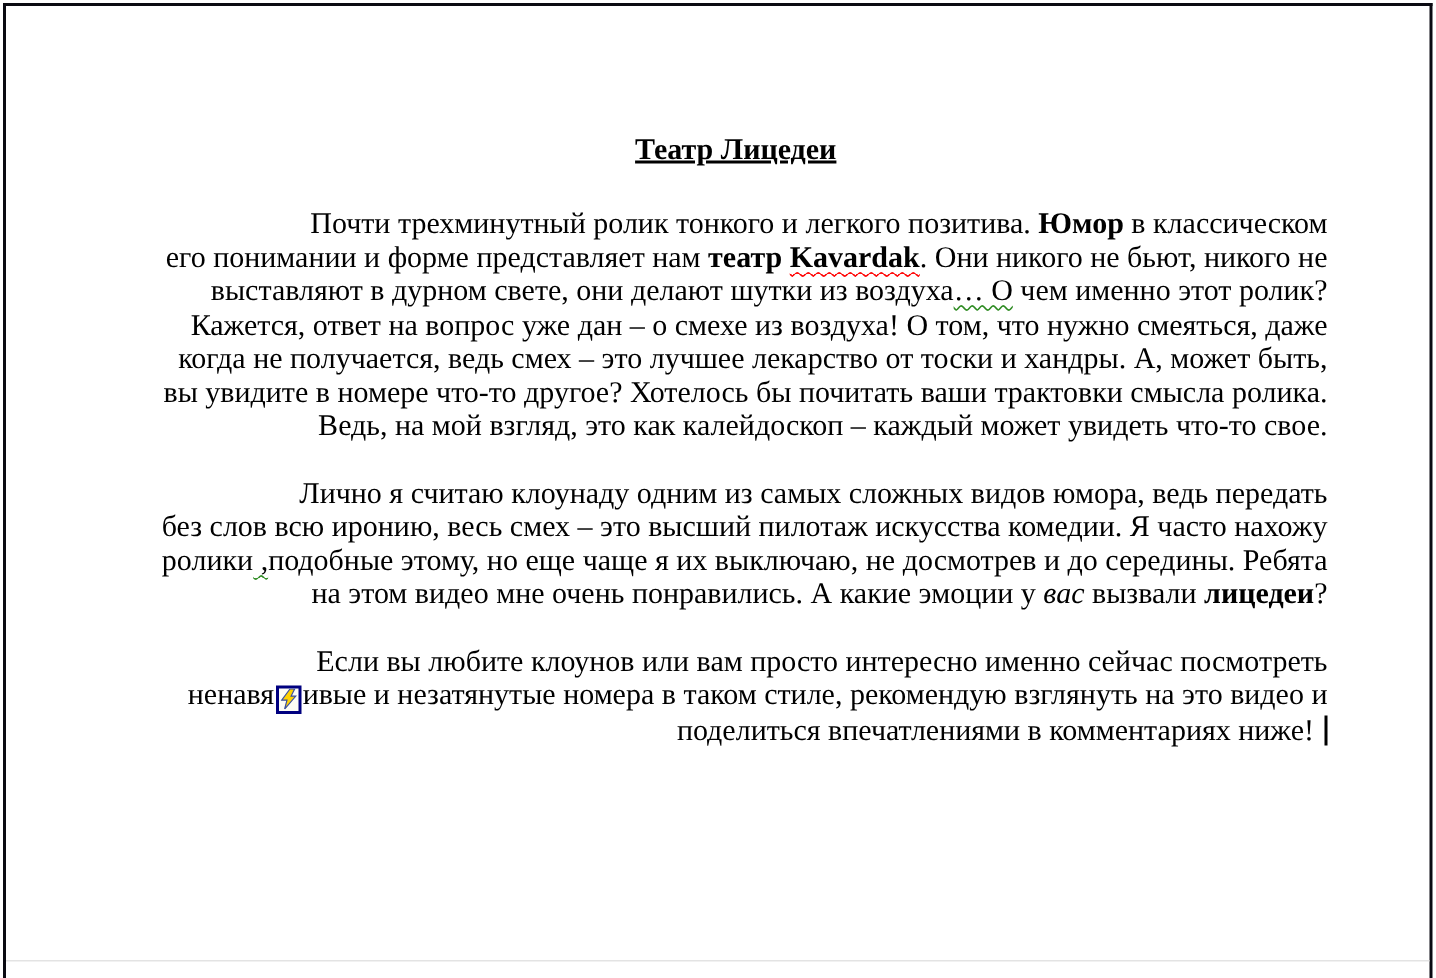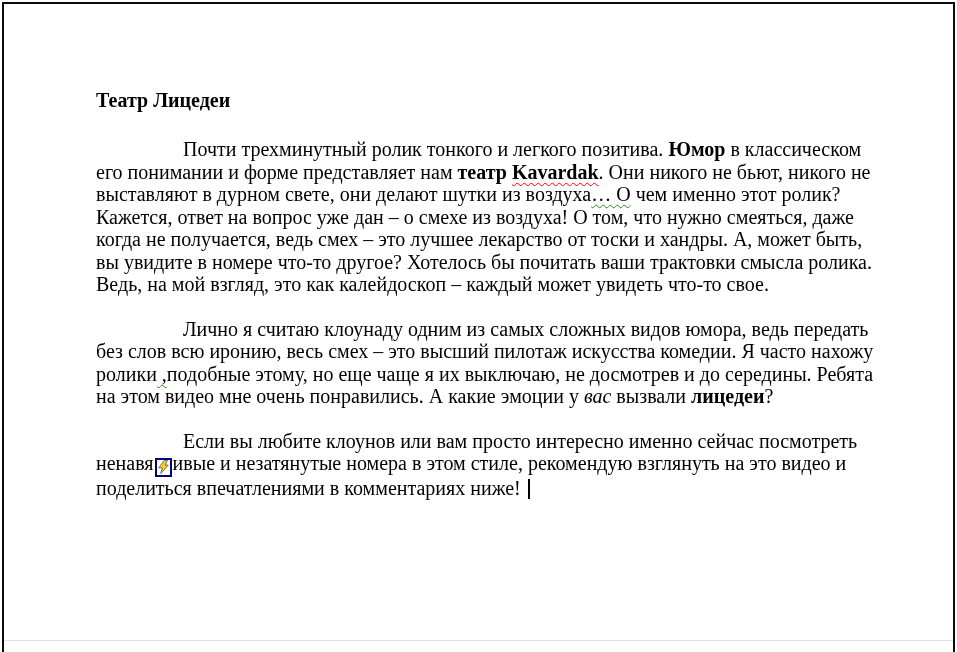--- a/index.html
+++ b/index.html
@@ -15,25 +15,25 @@
   }
   .page-bottom-line{
     position:absolute;left:4px;right:4px;top:640px;height:1px;
     background:#e3e3e3;
   }
   .doc{
     position:absolute;left:96px;top:88px;width:789px;
     font-size:20px;line-height:22.5px;
   }
   .title{
-    font-size:20px;font-weight:bold;
-    margin:0 0 26px 0;line-height:24px;
+    font-size:20px;font-weight:bold;text-decoration:underline;
+    text-align:center;margin:0 0 26px 0;line-height:24px;
   }
   .para{
-    margin:0 0 22px 0;text-indent:87px;text-align:left;
+    margin:0 0 22px 0;text-indent:87px;text-align:right;
   }
   .b{font-weight:bold;}
   .i{font-style:italic;margin-top:24px;}
   .spell{
     text-decoration-line:underline;text-decoration-style:wavy;
     text-decoration-color:var(--spell,#ff0000);
     text-decoration-thickness:1px;text-underline-offset:3px;
     text-decoration-skip-ink:none;
   }
   .grammar{
@@ -60,15 +60,15 @@
 
 <div class="doc">
   <h1 class="title">Театр Лицедеи</h1>
   <div>
       <p class="para"><span>Почти трехминутный ролик тонкого и легкого позитива. </span><span class="b">Юмор</span><span> в классическом его понимании и форме представляет нам </span><span class="b">театр </span><span class="b spell">Kavardak</span><span>. Они никого не бьют, никого не выставляют в дурном свете, они делают шутки из воздуха</span><span class="grammar">… О</span><span> чем именно этот ролик? Кажется, ответ на вопрос уже дан – о смехе из воздуха! О том, что нужно смеяться, даже когда не получается, ведь смех – это лучшее лекарство от тоски и хандры. А, может быть, вы увидите в номере что-то другое? Хотелось бы почитать ваши трактовки смысла ролика. Ведь, на мой взгляд, это как калейдоскоп – каждый может увидеть что-то свое.</span></p>
       <p class="para"><span>Лично я считаю клоунаду одним из самых сложных видов юмора, ведь передать без слов всю иронию, весь смех – это высший пилотаж искусства комедии. Я часто нахожу ролики</span><span class="grammar"> ,</span><span>подобные этому, но еще чаще я их выключаю, не досмотрев и до середины. Ребята на этом видео мне очень понравились. А какие эмоции у </span><span class="i">вас</span><span> вызвали </span><span class="b">лицедеи</span><span>?</span></p>
       <p class="para"><span>Если вы любите клоунов или вам просто интересно именно сейчас посмотреть ненавя</span><span class="obj">
           <svg viewBox="0 0 14 17" width="11" height="14">
             <polygon points="8,0 12,0 9,6 13,6 3.5,17 5.5,9.5 1,9.5" fill="#ffd200" stroke="#3a4fa0" stroke-width="1"></polygon>
           </svg>
-        </span><span>ивые и незатянутые номера в этом стиле, рекомендую взглянуть на это видео и поделиться впечатлениями в комментариях ниже!</span><span class="caret"></span></p>
+        </span><span>ивые и незатянутые номера в таком стиле, рекомендую взглянуть на это видео и поделиться впечатлениями в комментариях ниже!</span><span class="caret"></span></p>
     </div>
 </div>
 
 </body></html>

